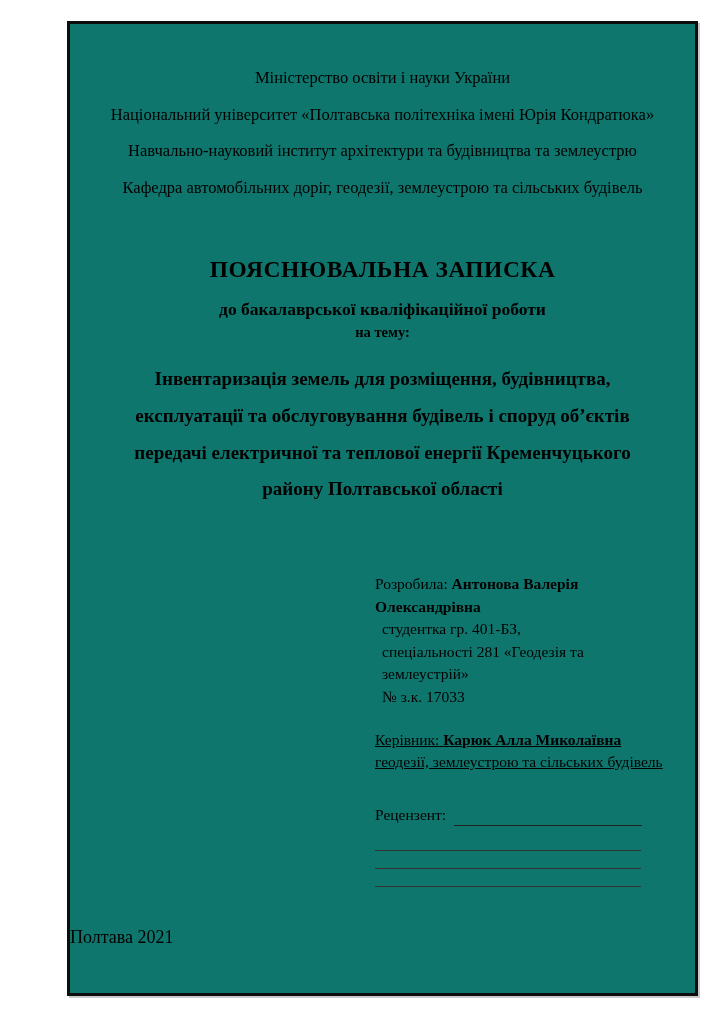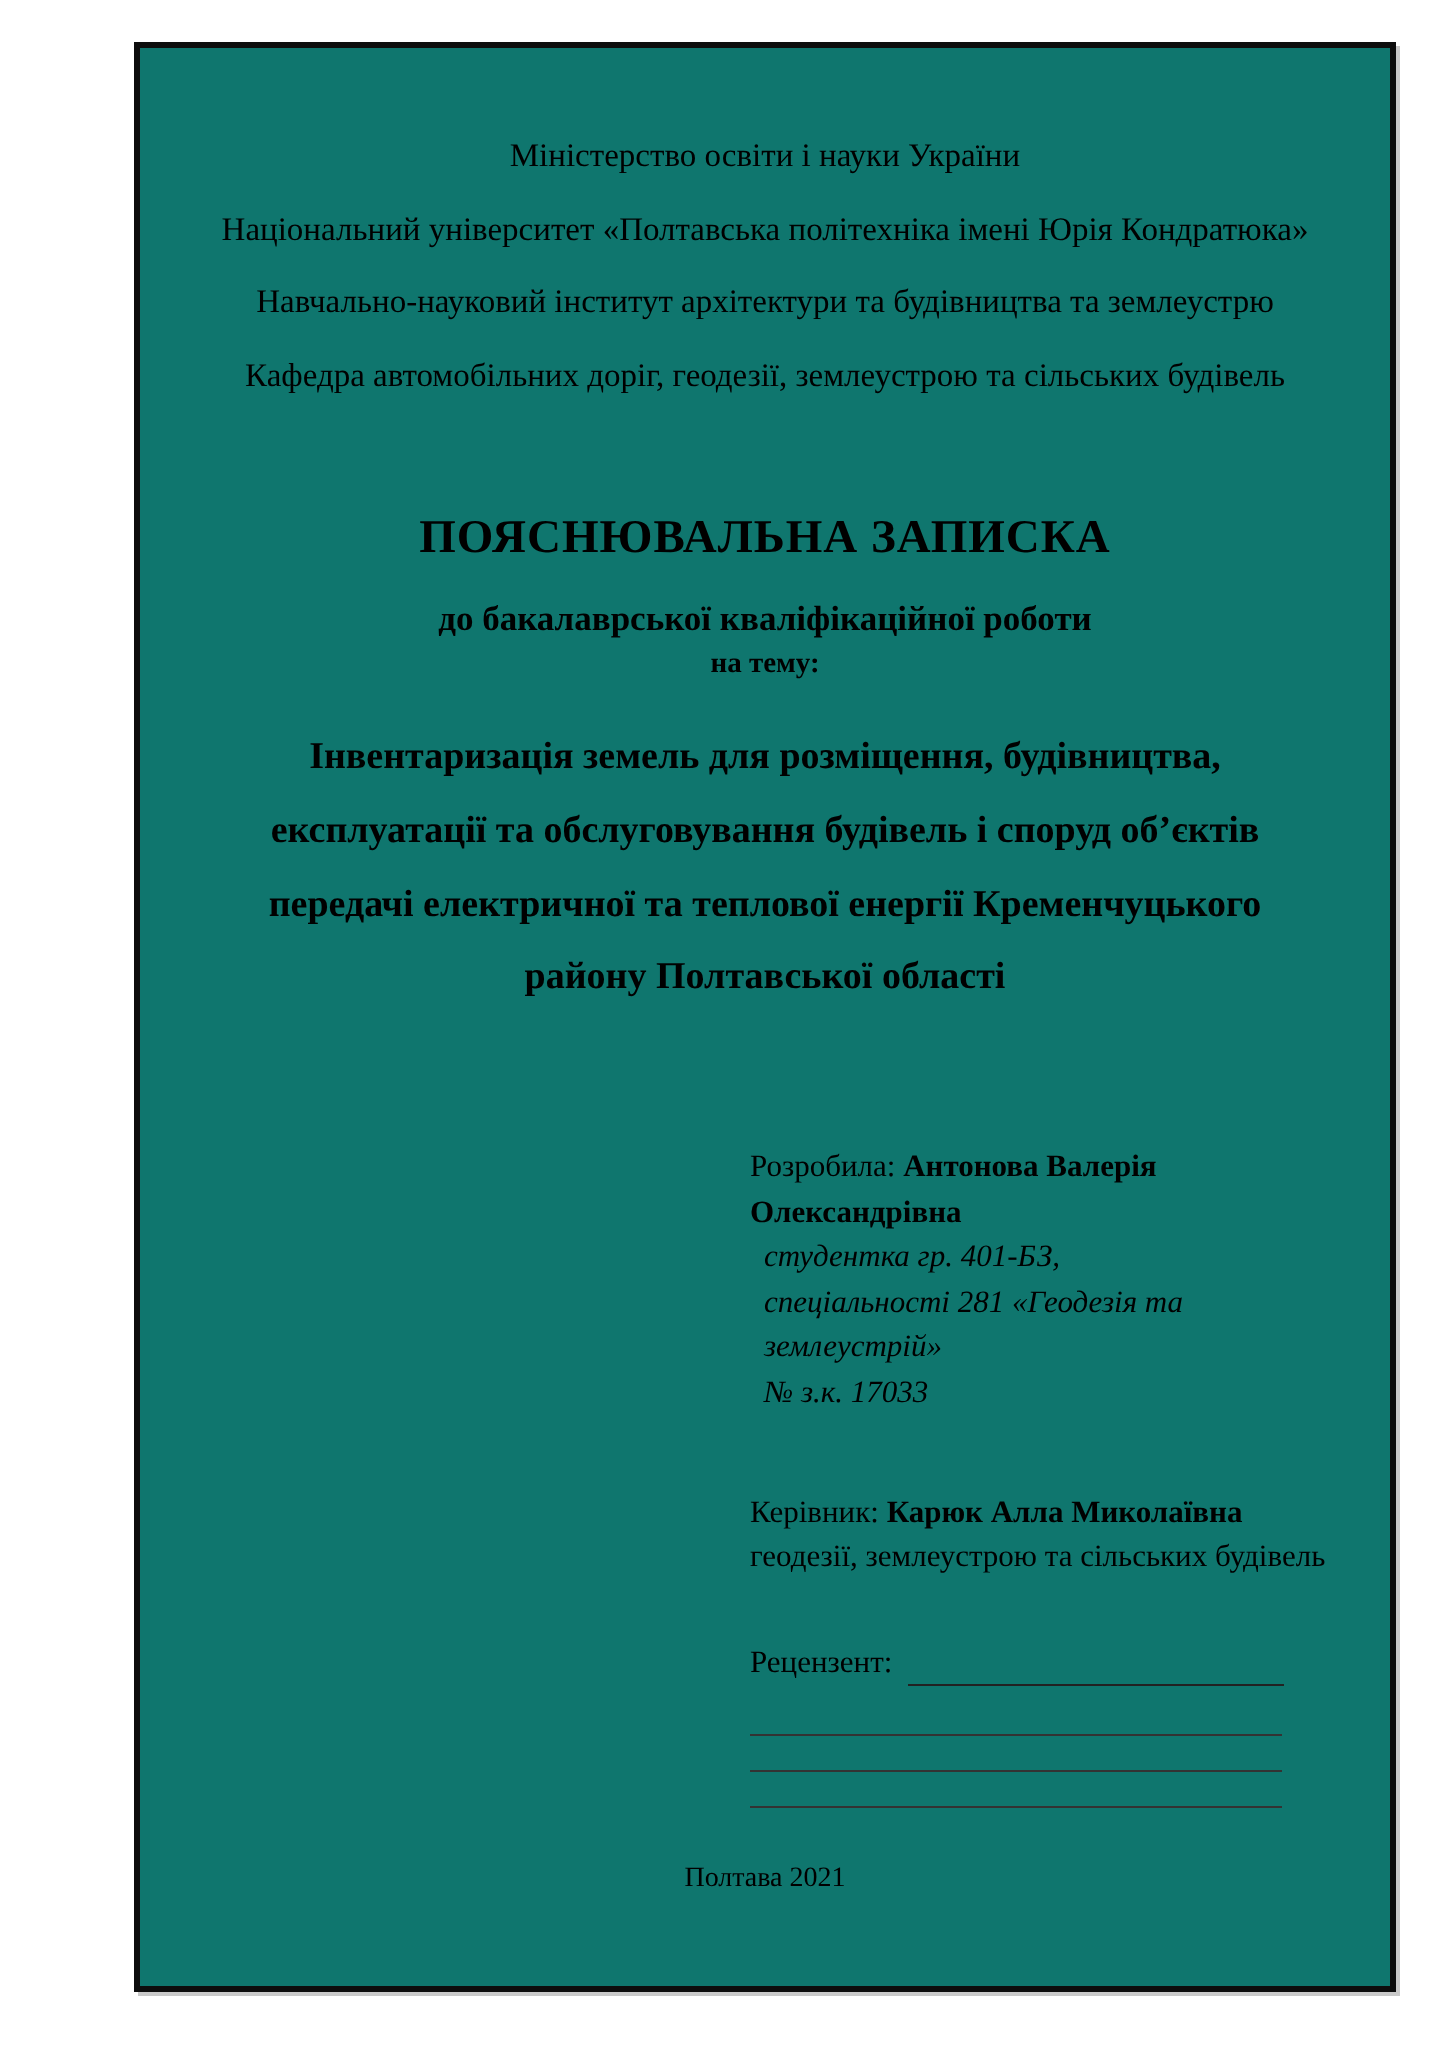--- a/index.html
+++ b/index.html
@@ -57,43 +57,42 @@
     white-space: nowrap;
   }
   .credits {
     position: absolute;
     left: 305px; top: 549px;
     width: 295px;
     font-size: 15.5px;
     line-height: 22.6px;
   }
   .b { font-weight: bold; }
-  .detail { padding-left: 7px; font-style: italic; }
-  .supervisor-block { margin-top: 37px; }
+  .detail { padding-left: 7px; }
+  .supervisor-block { margin-top: 20px; text-decoration: underline; }
   .supervisor-block .cred-detail { padding-left: 0; }
   .reviewer-block { margin-top: 30px; }
   .reviewer-line { display: flex; align-items: flex-end; }
   .reviewer-underline {
     display: inline-block;
     width: 188px;
     height: 19px;
     margin-left: 8px;
     border-bottom: 1.6px solid #222222;
   }
   .sig-line {
     width: 266px;
     height: 18px;
     border-bottom: 1.6px solid #333333;
   }
   .sig-line.first { margin-top: 7px; }
   .footer {
     position: absolute;
     bottom: 45px; left: 0; right: 0;
-    text-align: center;
-    font-size: 14px;
+    font-size: 18px;
     font-family: Liberation Serif, serif;
   }
 </style>
 </head>
 <body>
 
 <div class="frame">
 
   <div class="header">
     <div>Міністерство освіти і науки України</div>

